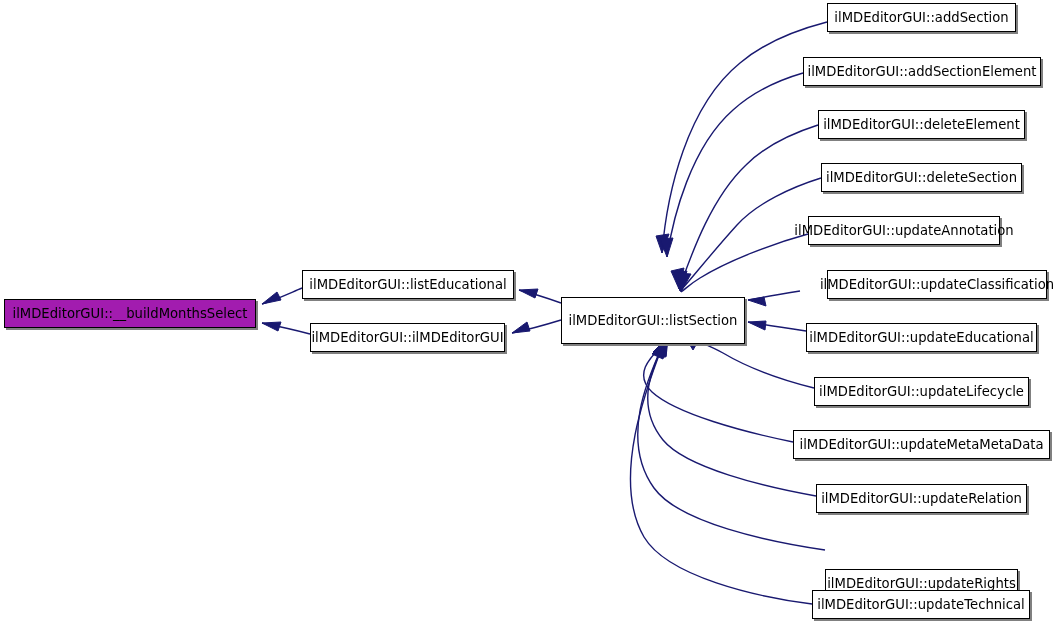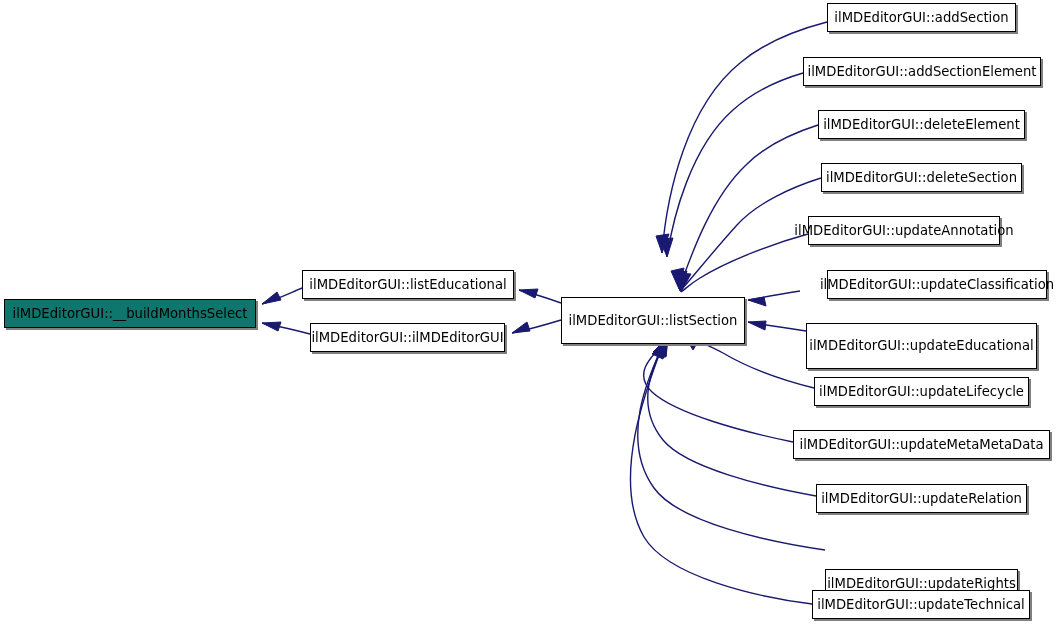--- a/index.html
+++ b/index.html
@@ -32,21 +32,21 @@
     display: flex;
     align-items: center;
     justify-content: center;
     white-space: nowrap;
     color: #000000;
     font-size: 13.2px;
     line-height: 1;
     letter-spacing: 0px;
   }
   .node.current {
-    background: #0f766e;
+    background: #a21caf;
     text-align: center;
   }
   .node-label {
     display: block;
     padding: 0 17px;
   }
 </style>
 </head>
 <body>
 
@@ -143,21 +143,21 @@
       </div>
       <div class="node" style="left: 821px; top: 163px; width: 201px; height: 29px;">
         <span class="node-label">ilMDEditorGUI::deleteSection</span>
       </div>
       <div class="node" style="left: 808px; top: 216px; width: 192px; height: 29px;">
         <span class="node-label">ilMDEditorGUI::updateAnnotation</span>
       </div>
       <div class="node" style="left: 800px; top: 270px; width: 220px; height: 29px; margin-left: 27px;">
         <span class="node-label">ilMDEditorGUI::updateClassification</span>
       </div>
-      <div class="node" style="left: 806px; top: 323px; width: 231px; height: 46px;">
+      <div class="node" style="left: 806px; top: 323px; width: 231px; height: 29px;">
         <span class="node-label">ilMDEditorGUI::updateEducational</span>
       </div>
       <div class="node" style="left: 814px; top: 377px; width: 215px; height: 29px;">
         <span class="node-label">ilMDEditorGUI::updateLifecycle</span>
       </div>
       <div class="node" style="left: 793px; top: 430px; width: 257px; height: 29px;">
         <span class="node-label">ilMDEditorGUI::updateMetaMetaData</span>
       </div>
       <div class="node" style="left: 816px; top: 484px; width: 211px; height: 29px;">
         <span class="node-label">ilMDEditorGUI::updateRelation</span>

